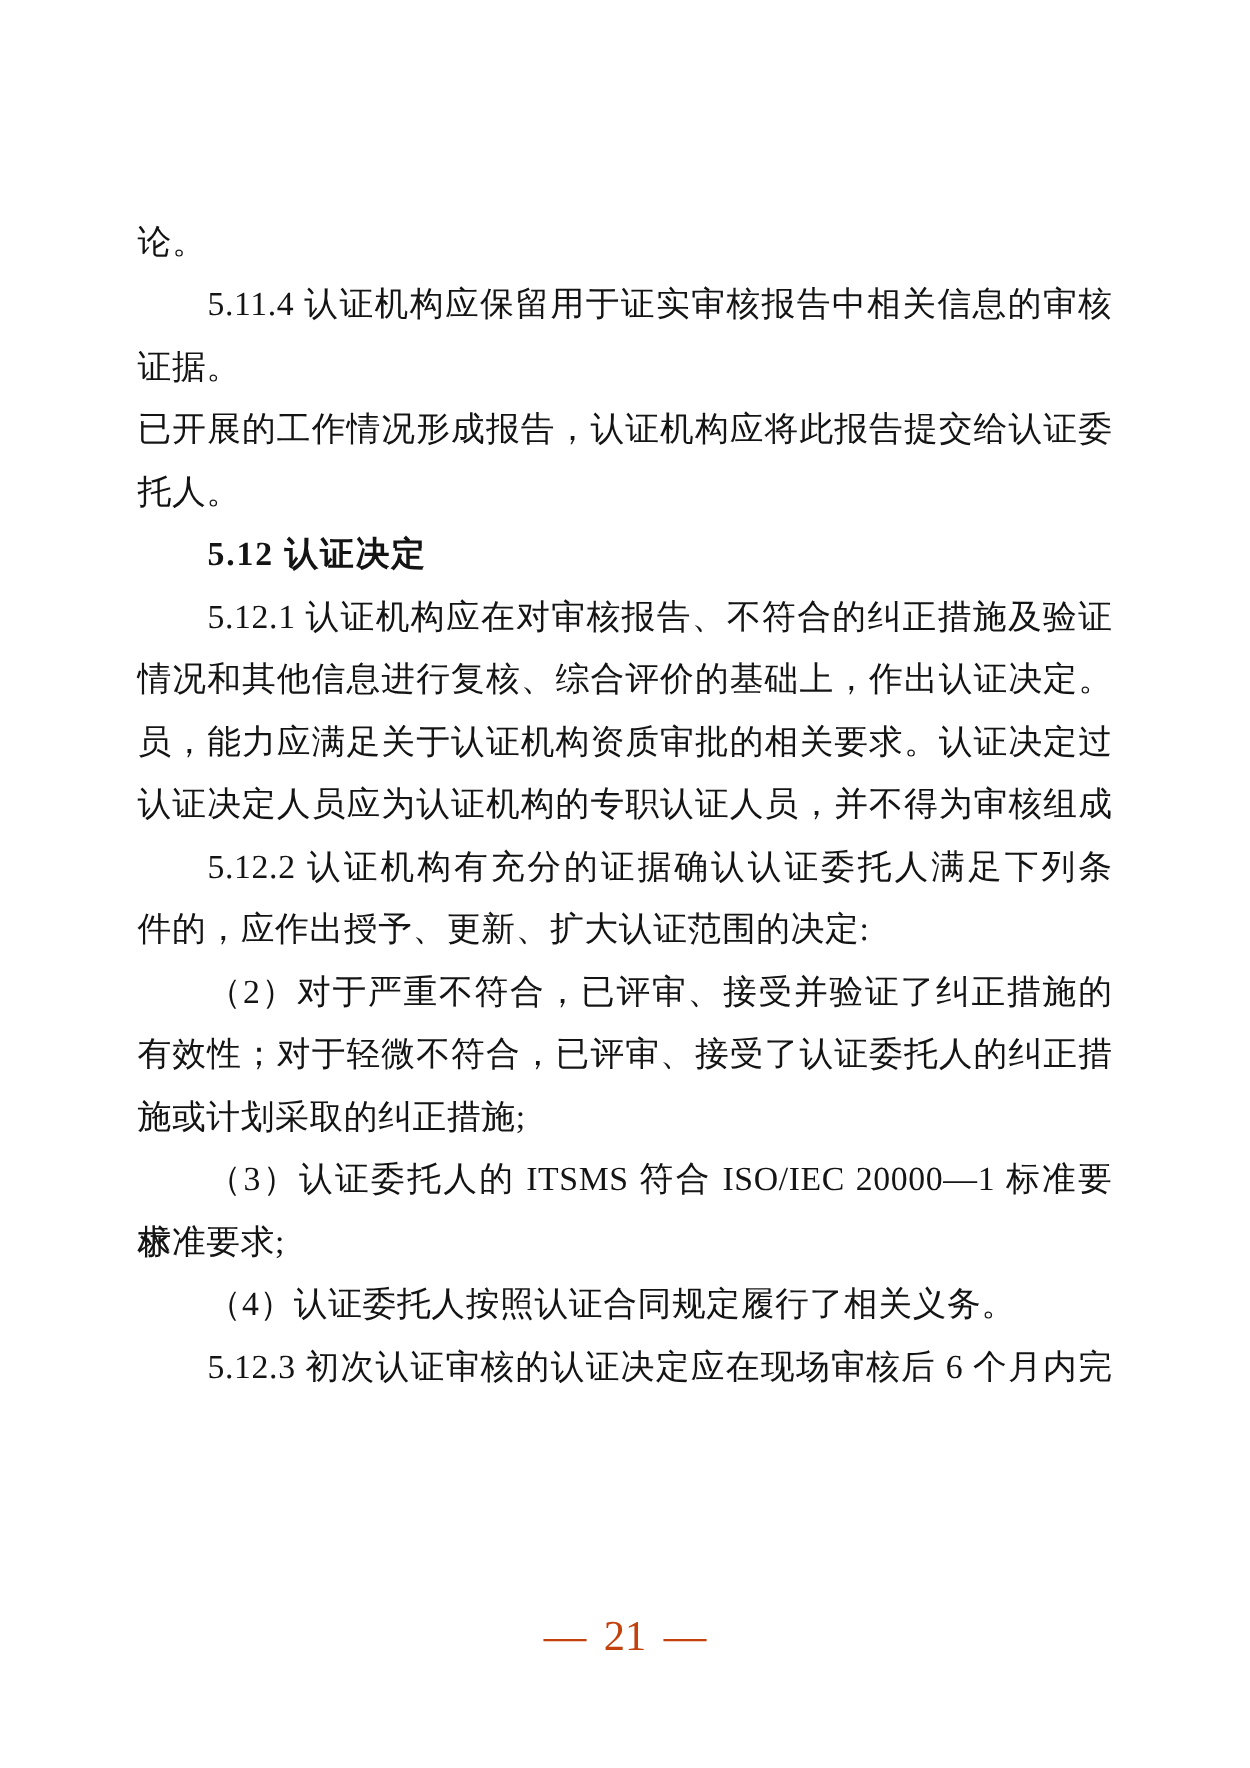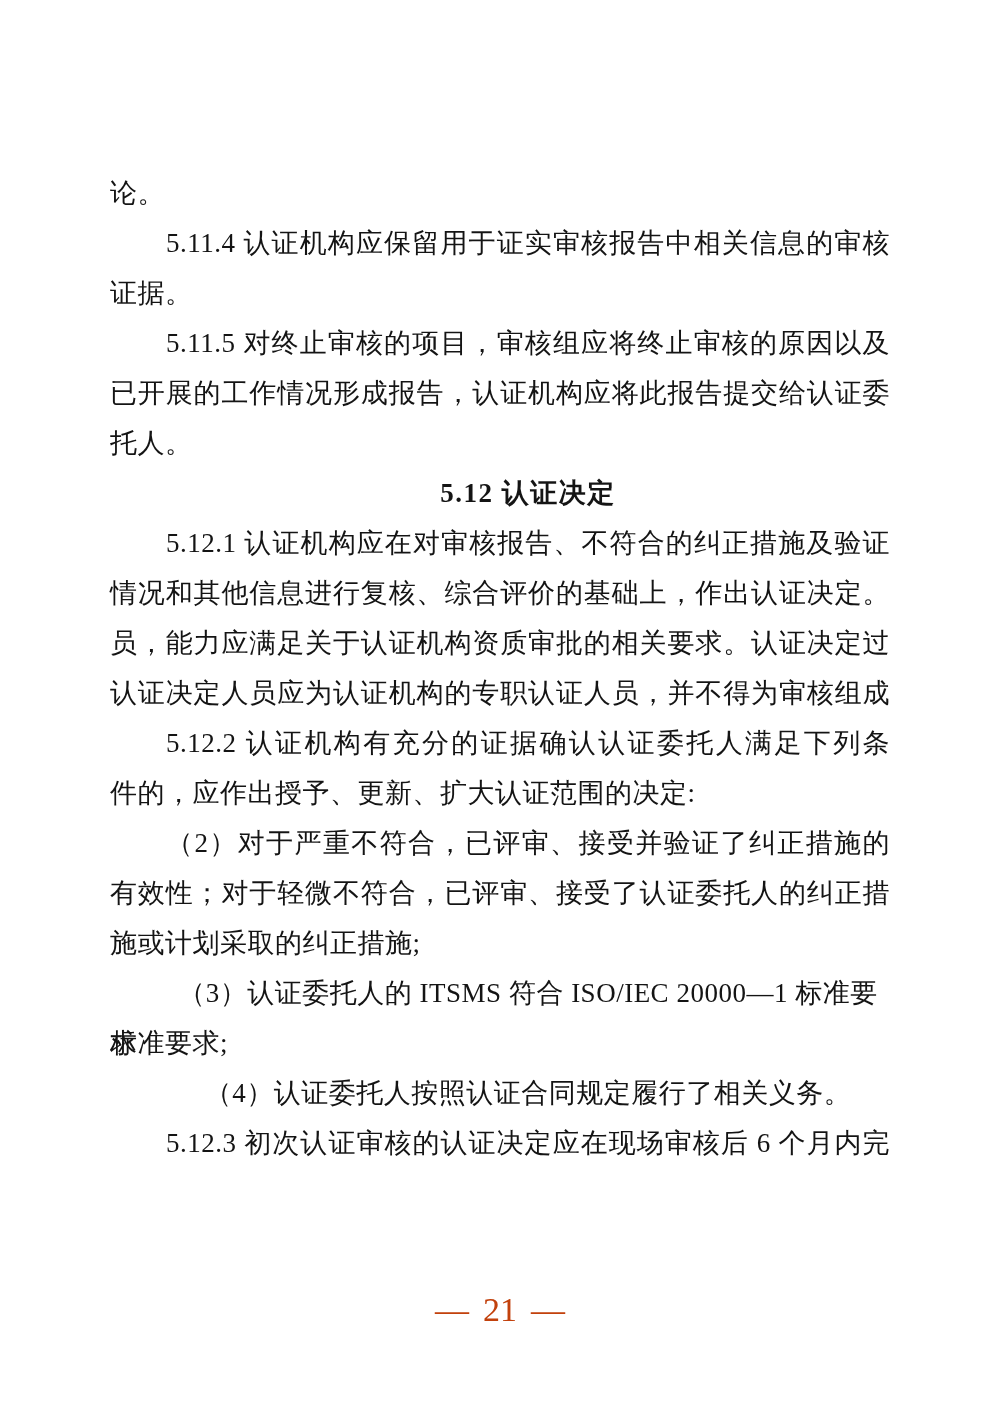--- a/index.html
+++ b/index.html
@@ -30,21 +30,20 @@
     text-align: left;
     white-space: normal;
   }
   .line.justify {
     text-align: justify;
     text-align-last: justify;
     text-justify: inter-character;
   }
   .line.indent {
     text-indent: 56px;
-    text-align: center;
   }
   .line.bold {
     font-weight: 700;
     letter-spacing: 1.5px;
   }
   .footer {
     position: absolute;
     top: 1290px;
     left: 0;
     width: 100%;
@@ -61,21 +60,20 @@
 </head>
 <body>
 
 <div class="page">
 
   <div class="body-text">
 
   <div class="line">论。</div>
       <div class="line justify indent">5.11.4 认证机构应保留用于证实审核报告中相关信息的审核</div>
       <div class="line">证据。</div>
-      <div class="line justify indent">5.11.5 对终止审核的项目，审核组应将终止审核的原因以及</div>
       <div class="line justify">已开展的工作情况形成报告，认证机构应将此报告提交给认证委</div>
       <div class="line">托人。</div>
       <div class="line indent bold">5.12 认证决定</div>
       <div class="line justify indent">5.12.1 认证机构应在对审核报告、不符合的纠正措施及验证</div>
       <div class="line justify">情况和其他信息进行复核、综合评价的基础上，作出认证决定。</div>
       <div class="line justify">员，能力应满足关于认证机构资质审批的相关要求。认证决定过</div>
       <div class="line justify">认证决定人员应为认证机构的专职认证人员，并不得为审核组成</div>
       <div class="line justify indent">5.12.2 认证机构有充分的证据确认认证委托人满足下列条</div>
       <div class="line">件的，应作出授予、更新、扩大认证范围的决定:</div>
       <div class="line justify indent">（2）对于严重不符合，已评审、接受并验证了纠正措施的</div>

